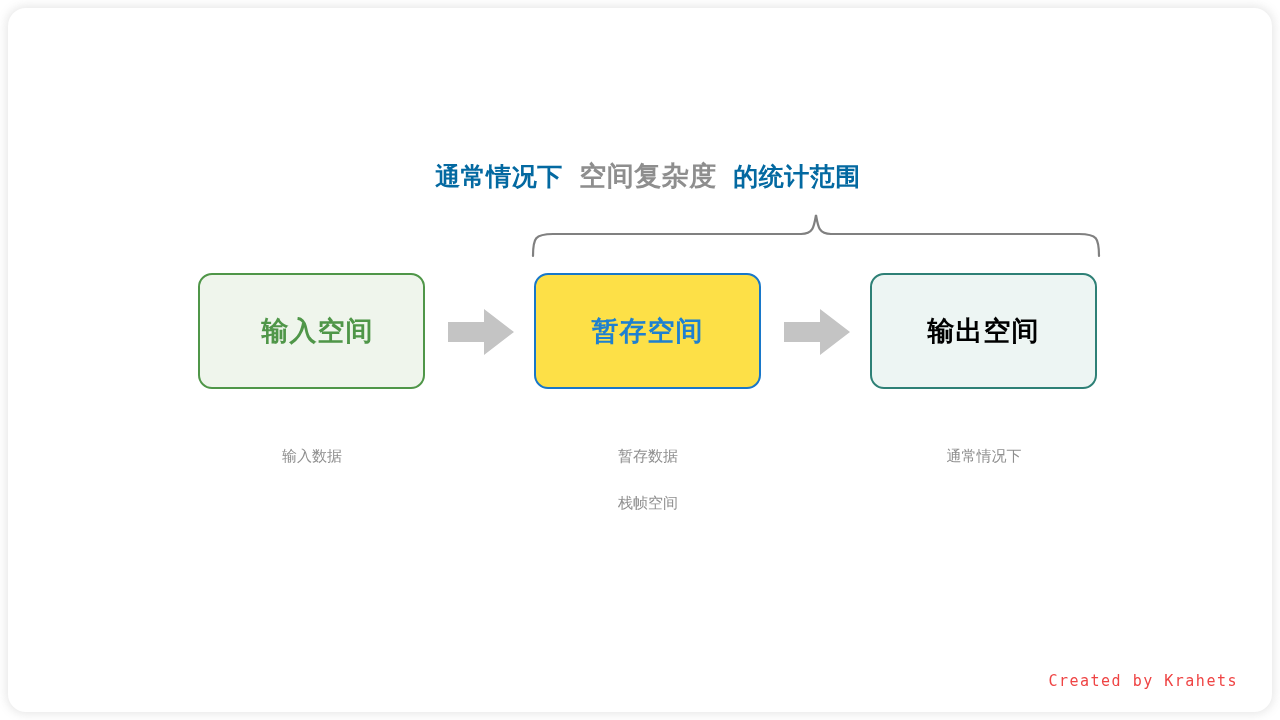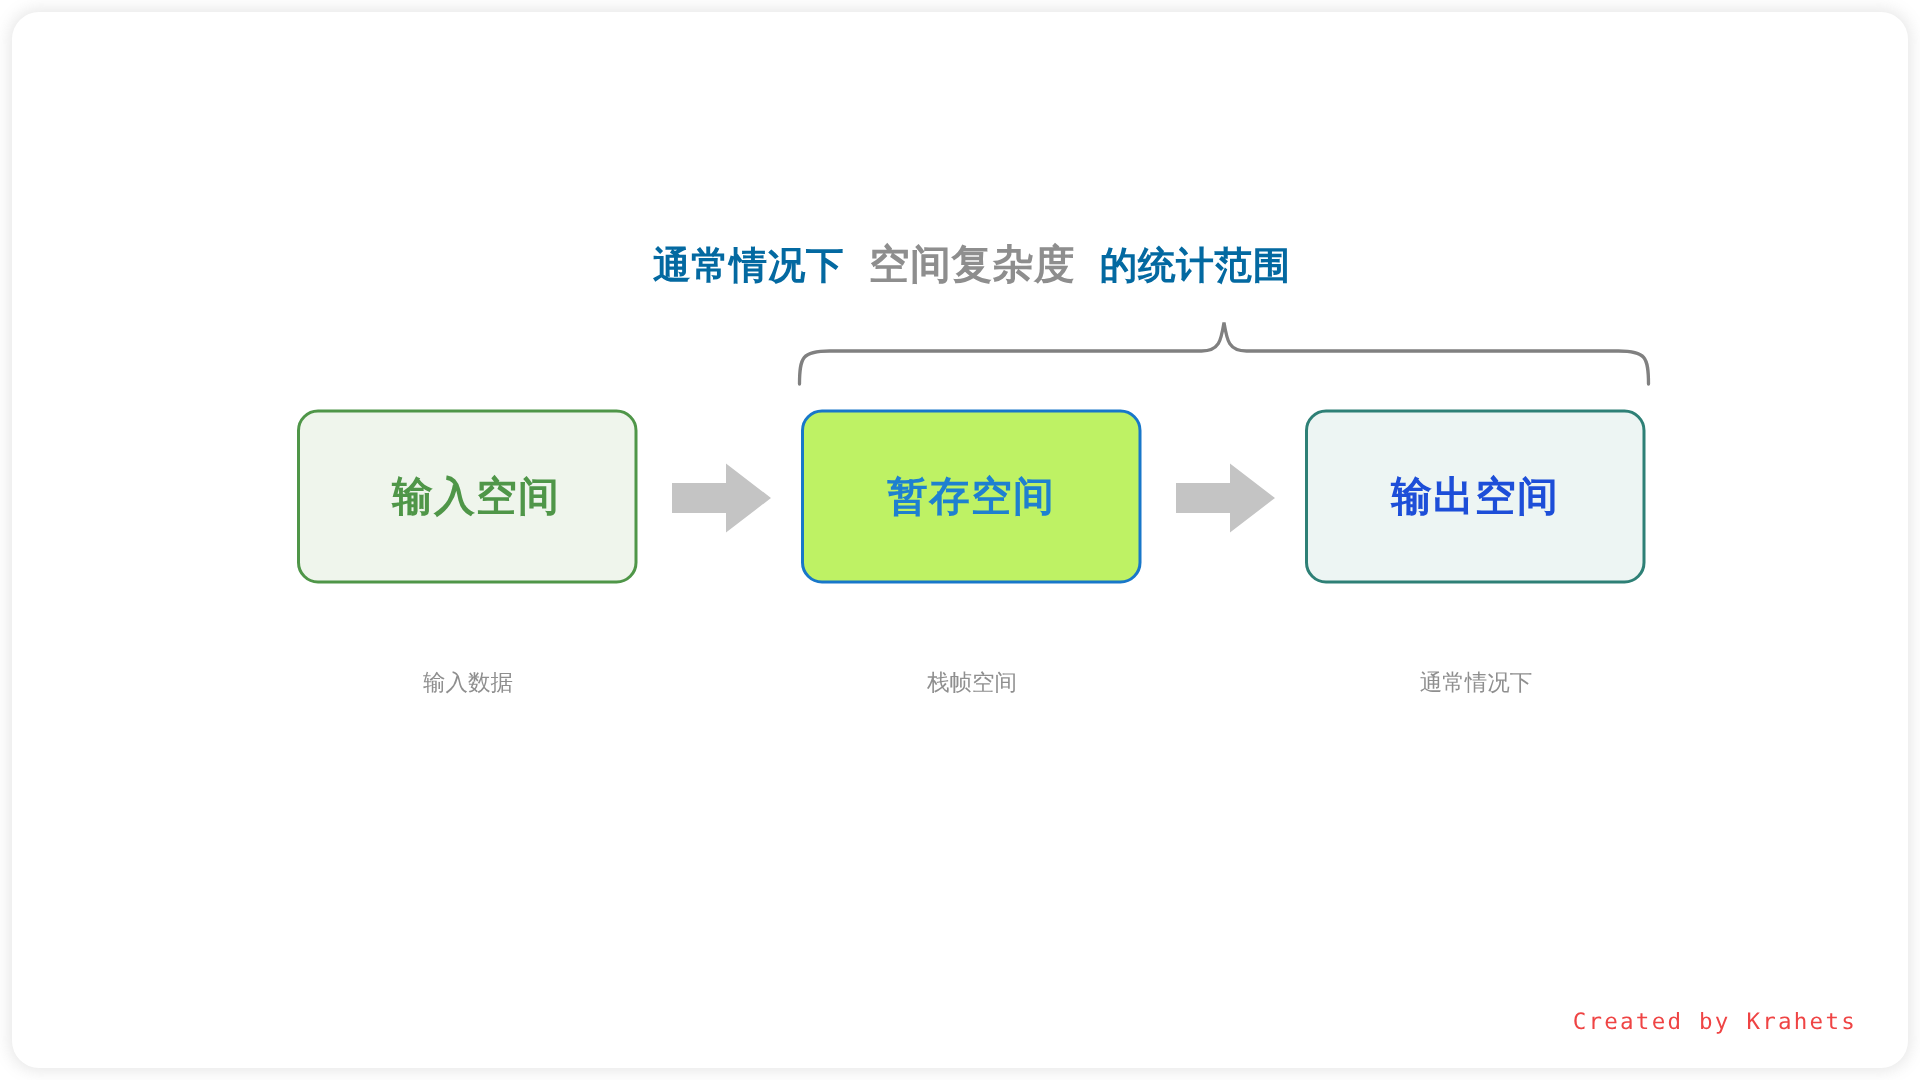--- a/index.html
+++ b/index.html
@@ -86,31 +86,31 @@
   #box-input {
     left: 190px;
     background: #eff5ec;
     border: 2px solid #4f9648;
     padding-left: 12px;
   }
   #box-input .box-label { color: #4f9648; }
 
   #box-temp {
     left: 526px;
-    background: #bef264;
+    background: #fde047;
     border: 2.5px solid #1877c9;
   }
   #box-temp .box-label { color: #1e80d0; }
 
   #box-output {
     left: 862px;
     background: #edf5f3;
     border: 2px solid #2e8076;
   }
-  #box-output .box-label { color: #1d4ed8; }
+  #box-output .box-label { color: #000000; }
 
   
   .arrow {
     position: absolute;
     top: 300px;
     width: 66px;
     height: 48px;
   }
   #arrow-1 { left: 440px; }
   #arrow-2 { left: 776px; }
@@ -181,20 +181,21 @@
 
     <svg class="arrow" id="arrow-2" viewBox="0 0 66 48" xmlns="http://www.w3.org/2000/svg">
       <polygon points="0,14 36,14 36,1 66,24 36,47 36,34 0,34" fill="#c4c4c4"></polygon>
     </svg>
 
     <div class="under" id="under-input">
       <div>输入数据</div>
     </div>
 
     <div class="under" id="under-temp">
+      <div>暂存数据</div>
       <div>栈帧空间</div>
     </div>
 
     <div class="under" id="under-output">
       <div>通常情况下</div>
     </div>
 
     <div id="watermark">Created by Krahets</div>
 
   </div>

